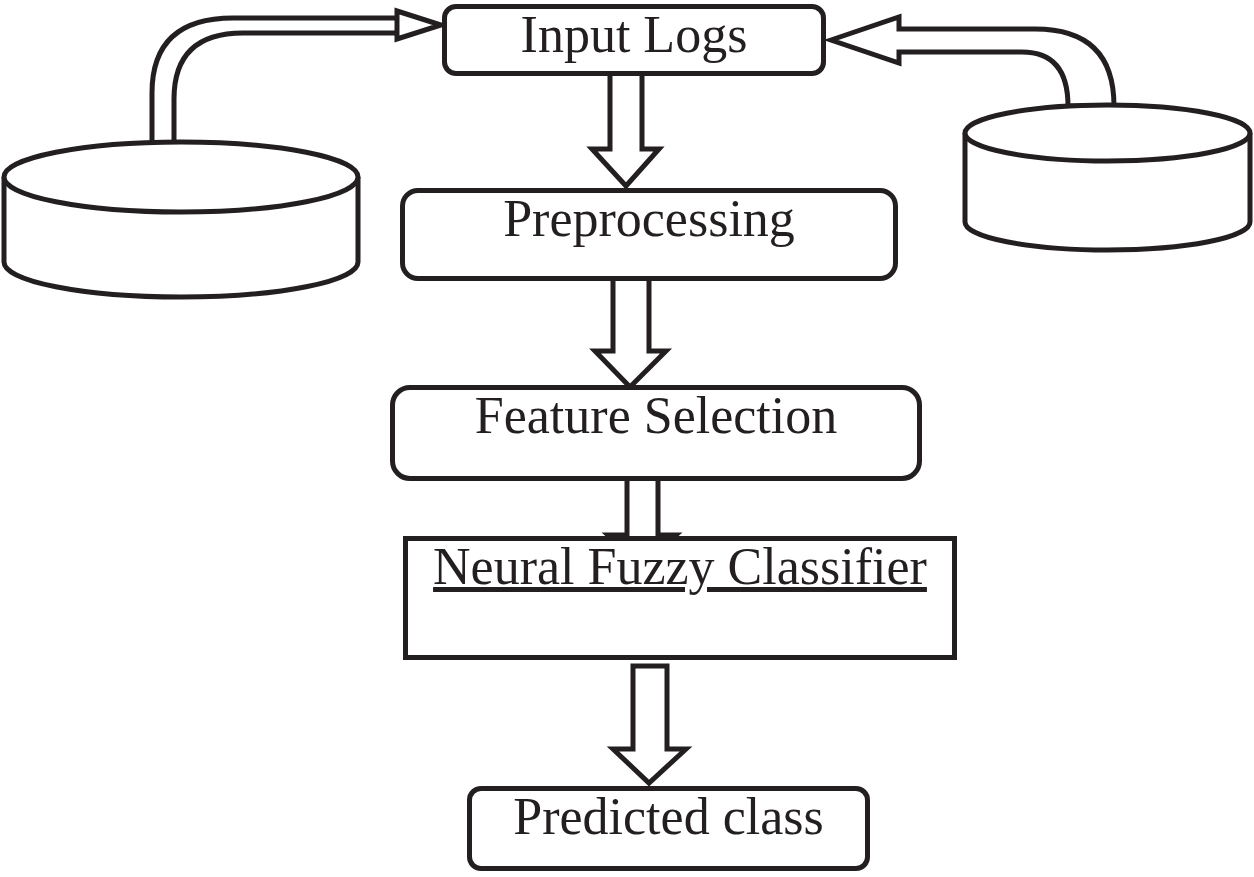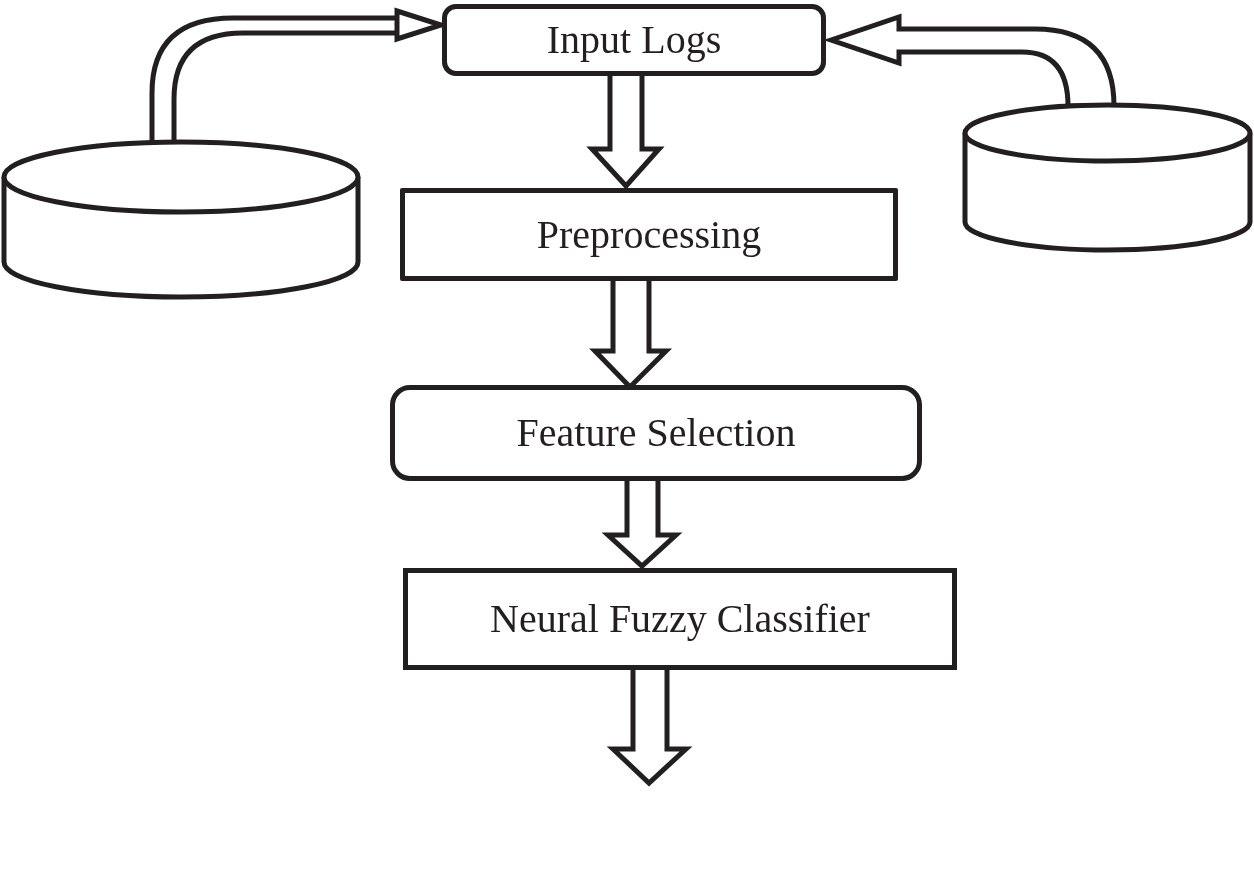--- a/index.html
+++ b/index.html
@@ -31,29 +31,29 @@
   }
   .connector-layer .filled {
     fill: #ffffff;
   }
   .node {
     position: absolute;
     box-sizing: border-box;
     background: #ffffff;
     border: 5px solid var(--ink, #231f20);
     display: flex;
-    align-items: center;
+    align-items: flex-start;
     justify-content: center;
-    font-size: 40px;
+    font-size: 52px;
     line-height: 1;
     text-align: center;
     white-space: nowrap;
   }
   .rounded-14 { border-radius: 14px; }
-  .rounded-18 { border-radius: 2px; }
+  .rounded-18 { border-radius: 18px; }
   .rounded-20 { border-radius: 20px; }
   .cyl-label {
     position: absolute;
     display: flex;
     align-items: center;
     justify-content: center;
     font-size: 40px;
     line-height: 1;
     text-align: center;
     white-space: nowrap;
@@ -106,20 +106,23 @@
   </div>
 
   <div class="node rounded-18" style="left:400px; top:188px; width:498px; height:93px;">
     <span>Preprocessing</span>
   </div>
 
   <div class="node rounded-20" style="left:390px; top:385px; width:532px; height:96px;">
     <span>Feature Selection</span>
   </div>
 
-  <div class="node" style="left:403px; top:568px; width:554px; height:102px;">
+  <div class="node" style="left:403px; top:536px; width:554px; height:124px;text-decoration:underline;">
     <span>Neural Fuzzy Classifier</span>
   </div>
 
+  <div class="node rounded-14" style="left:467px; top:786px; width:403px; height:85px;">
+    <span>Predicted class</span>
+  </div>
 
 
 
 </div>
 
 </body></html>

